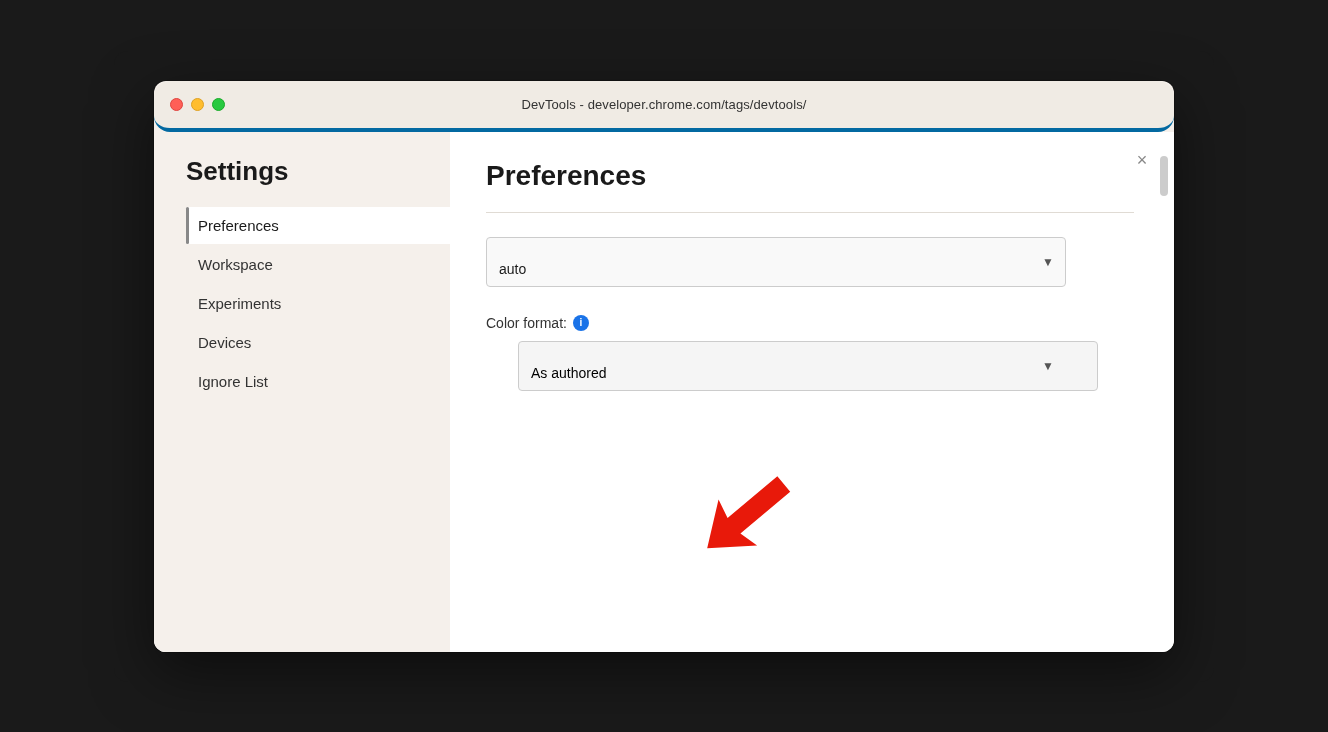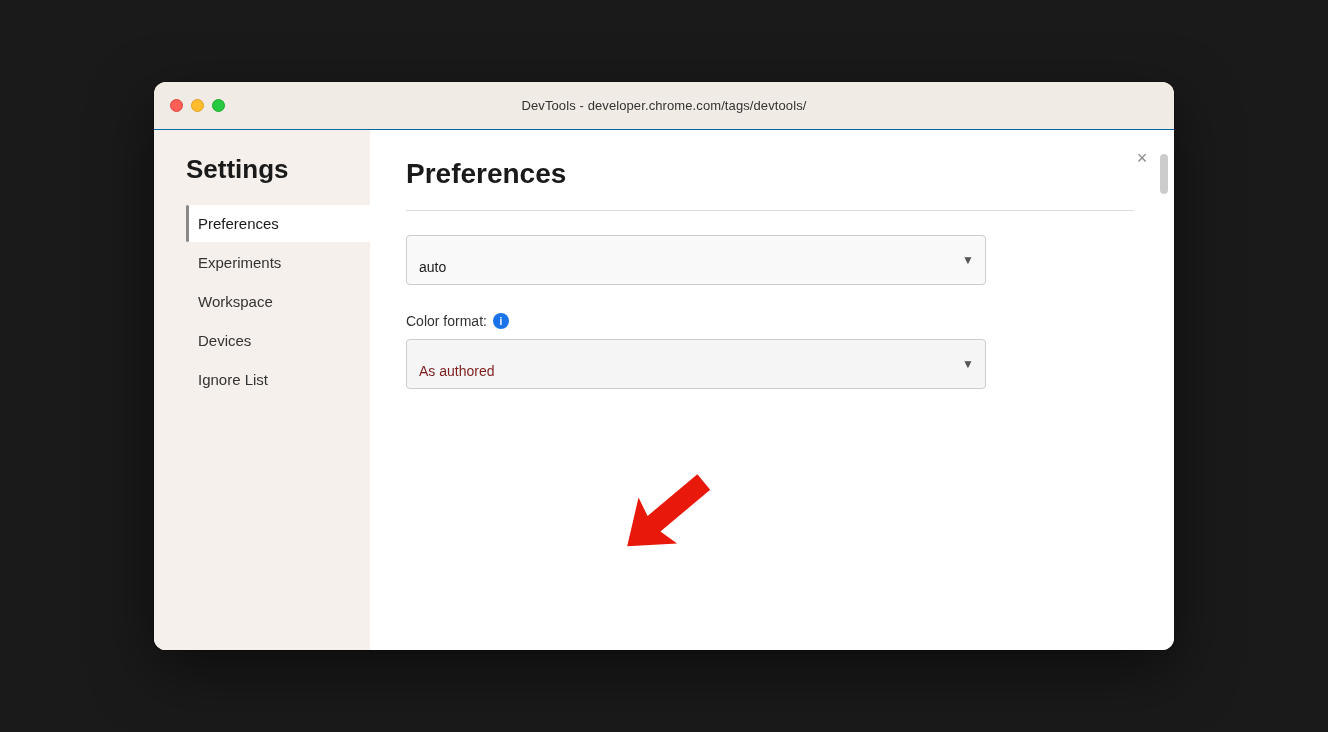--- a/index.html
+++ b/index.html
@@ -27,21 +27,22 @@
       box-shadow: 0 20px 60px rgba(0,0,0,0.5), 0 0 0 1px rgba(0,0,0,0.2);
     }
 
     .titlebar {
       background: #f0ebe4;
       padding: 16px 16px;
       display: flex;
       align-items: center;
       justify-content: center;
       position: relative;
-      border-bottom: 1px solid #0369a1;
+      border-bottom: 4px solid #0369a1;
+      border-radius: 16px;
     }
 
     .traffic-lights {
       position: absolute;
       left: 16px;
       display: flex;
       gap: 8px;
       align-items: center;
     }
 
@@ -64,21 +65,21 @@
     }
 
     .dialog-body {
       display: flex;
       background: #fff;
       min-height: 520px;
       position: relative;
     }
 
     .sidebar {
-      width: 216px;
+      width: 296px;
       background: #f5f0eb;
       padding: 24px 0 24px 32px;
       flex-shrink: 0;
     }
 
     .sidebar-title {
       font-size: 26px;
       font-weight: 600;
       color: #1a1a1a;
       margin-bottom: 20px;
@@ -187,22 +188,23 @@
       position: absolute;
       right: 12px;
       top: 50%;
       transform: translateY(-50%);
       pointer-events: none;
       color: #555;
       font-size: 12px;
     }
 
     .select-control.muted {
-      color: #7f1d1d;
+      color: #000000;
       background: #f5f5f5;
+      margin-left: 32px;
     }
 
     .field-label-row {
       display: flex;
       align-items: flex-end;
       gap: 6px;
       margin-bottom: 10px;
     }
 
     .info-icon {
@@ -267,24 +269,24 @@
 
     <div class="dialog-body">
 
       <div class="sidebar">
         <div class="sidebar-title">Settings</div>
         <ul class="sidebar-nav">
           <li class="sidebar-item active">
             <span>Preferences</span>
           </li>
           <li class="sidebar-item">
+            <span>Workspace</span>
+          </li>
+          <li class="sidebar-item">
             <span>Experiments</span>
-          </li>
-          <li class="sidebar-item">
-            <span>Workspace</span>
           </li>
           <li class="sidebar-item">
             <span>Devices</span>
           </li>
           <li class="sidebar-item">
             <span>Ignore List</span>
           </li>
         </ul>
       </div>
 

